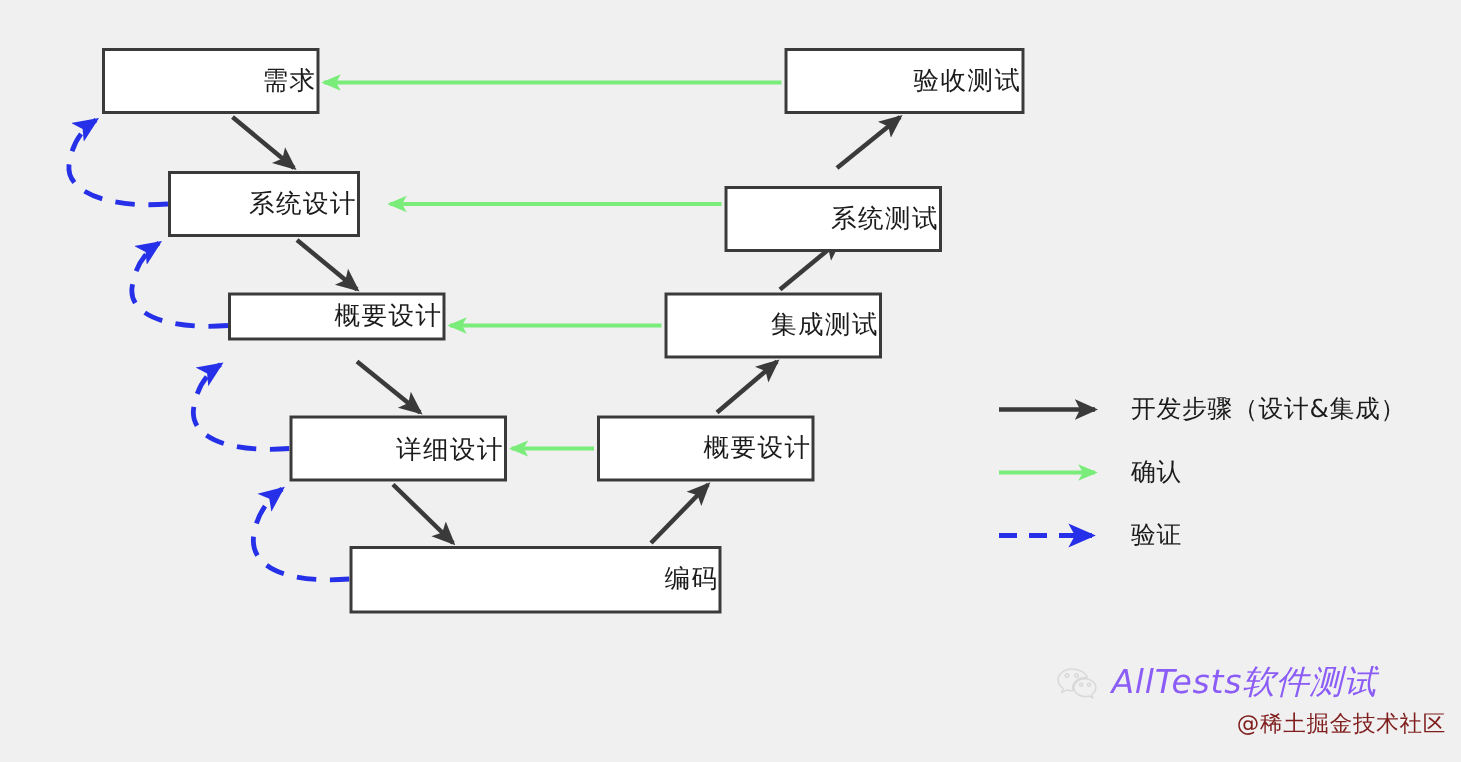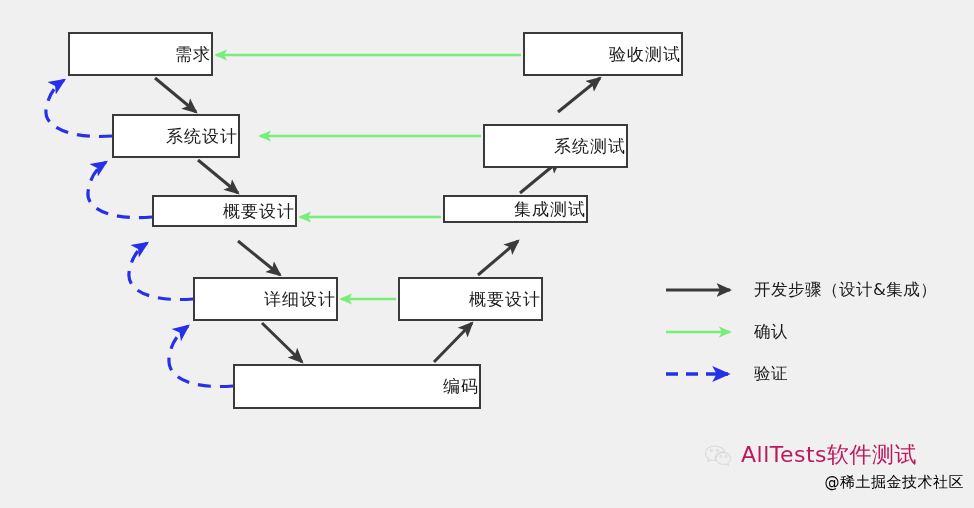--- a/index.html
+++ b/index.html
@@ -36,21 +36,21 @@
     align-items: center;
     justify-content: flex-end;
     font-size: 17px;
     color: #1b1b1b;
     letter-spacing: 1px;
     line-height: 1;
   }
   .legend {
     position: absolute;
     left: 664px;
-    top: 269px;
+    top: 252px;
     width: 300px;
   }
   .legend-row {
     position: relative;
     height: 42px;
   }
   .legend-label {
     position: absolute;
     left: 90px;
     top: 50%;
@@ -70,29 +70,31 @@
   }
   .watermark {
     position: absolute;
     left: 704px;
     top: 444px;
     width: 262px;
     user-select: none;
   }
   .wm-main {
     display: flex;
+    align-items: center;
     gap: 9px;
-    color: #be185d;
+    color: #8b5cf6;
     font-size: 22px;
     letter-spacing: 0.5px;
     line-height: 1;
+    font-style: italic;
   }
   .wm-sub {
     text-align: right;
-    color: #000000;
+    color: #7f1d1d;
     font-size: 15px;
     margin-top: 5px;
     letter-spacing: 0.5px;
     padding-right: 2px;
   }
   .wm-icon {
     flex: 0 0 auto;
     width: 28px;
     height: 24px;
   }
@@ -153,21 +155,21 @@
   </div>
   <div class="node-box" style="left:193px; top:277px; width:145px; height:44px;font-family:Liberation Serif, serif;">
     <span>详细设计</span>
   </div>
   <div class="node-box" style="left:233px; top:364px; width:248px; height:45px;">
     <span>编码</span>
   </div>
   <div class="node-box" style="left:398px; top:277px; width:145px; height:44px;">
     <span>概要设计</span>
   </div>
-  <div class="node-box" style="left:443px; top:195px; width:145px; height:28px;">
+  <div class="node-box" style="left:443px; top:195px; width:145px; height:44px;">
     <span>集成测试</span>
   </div>
   <div class="node-box" style="left:483px; top:124px; width:145px; height:44px;">
     <span>系统测试</span>
   </div>
   <div class="node-box" style="left:523px; top:32px; width:160px; height:44px;">
     <span>验收测试</span>
   </div>
 
   <div class="legend">

